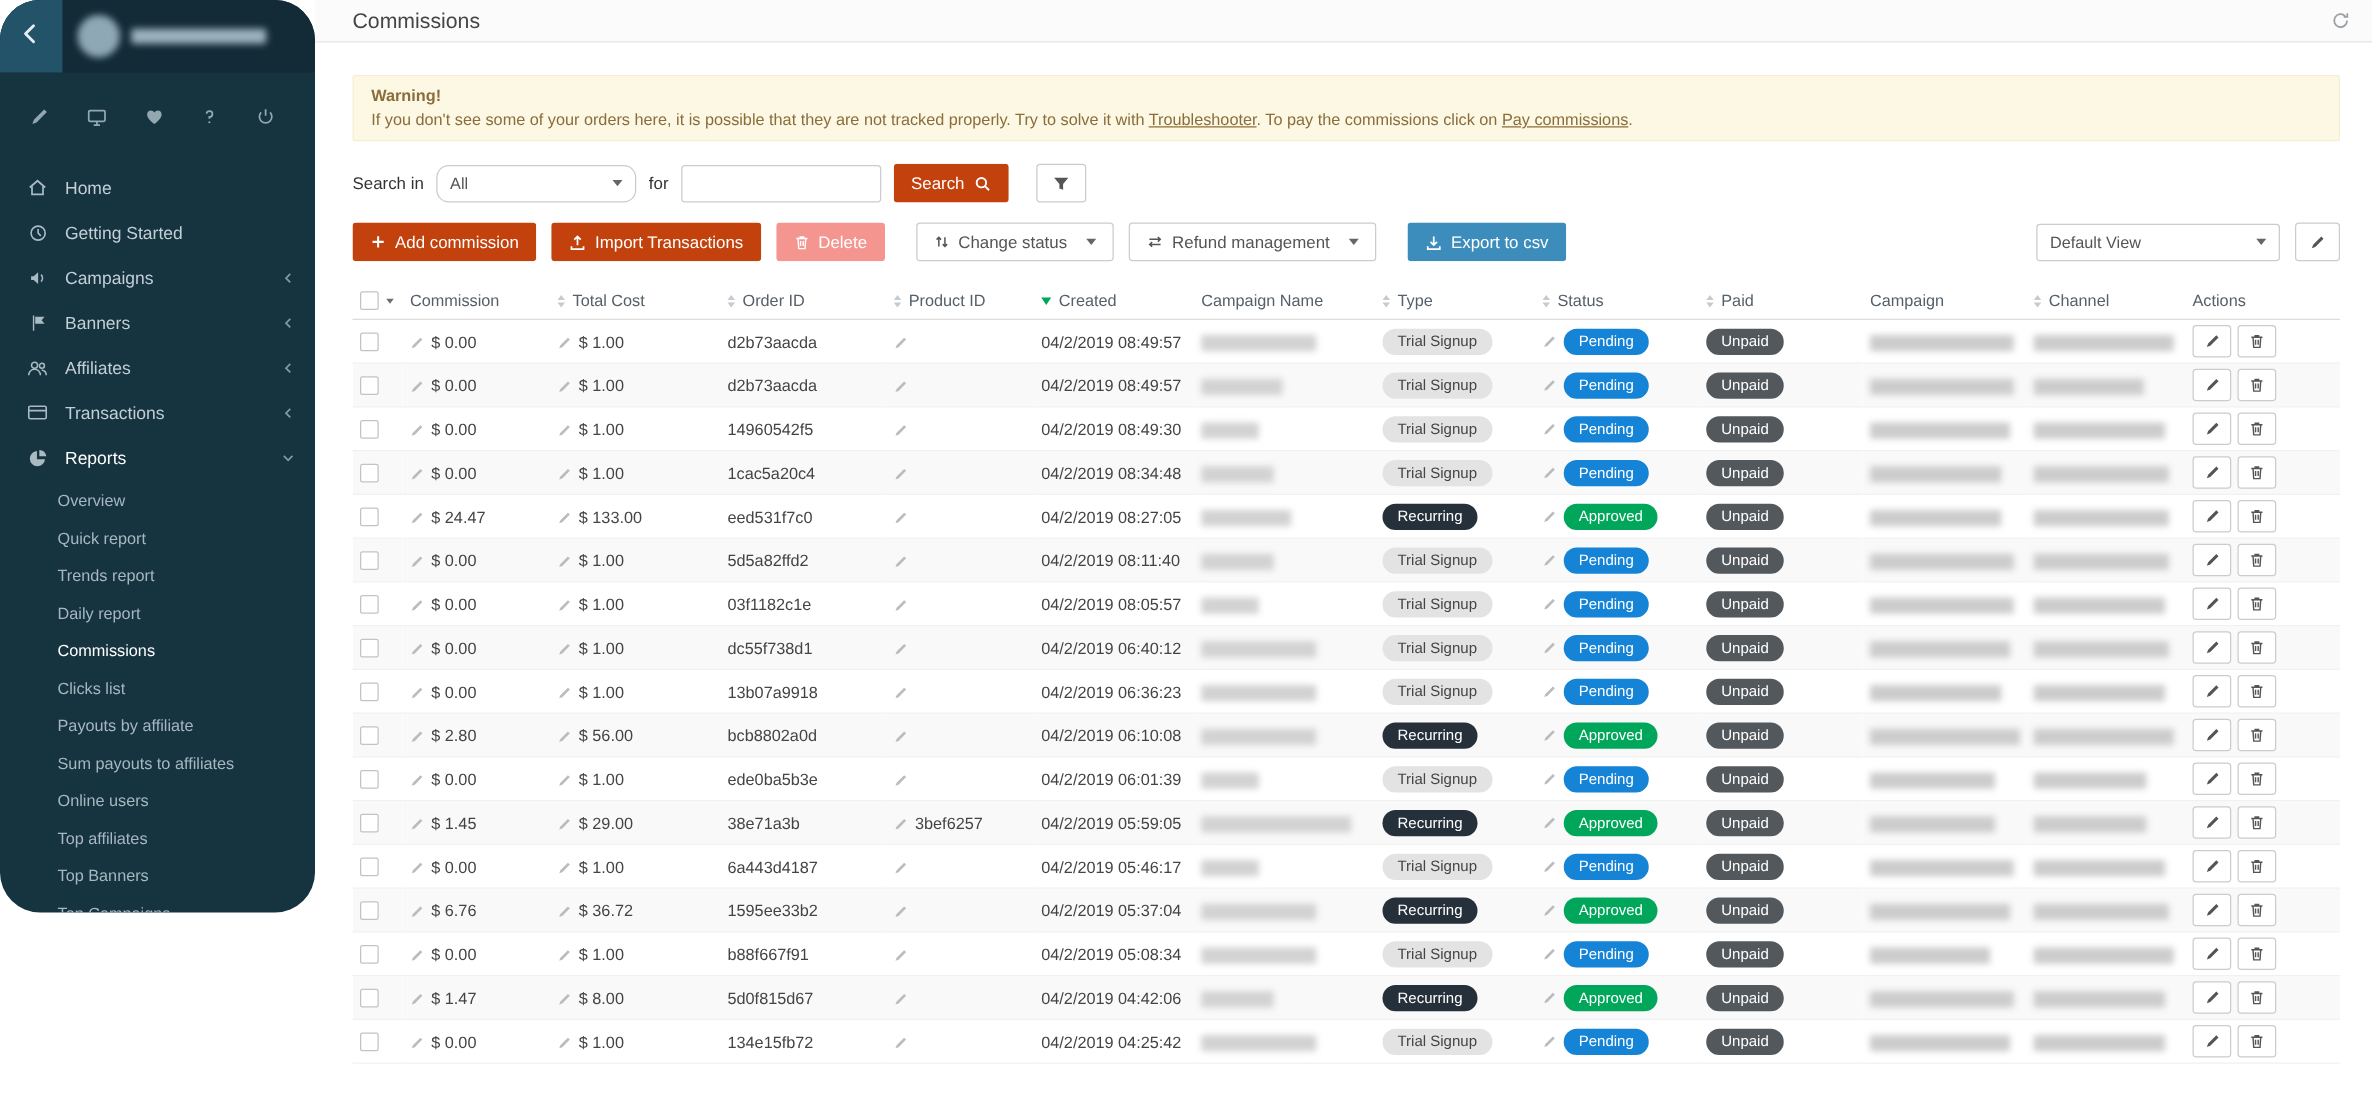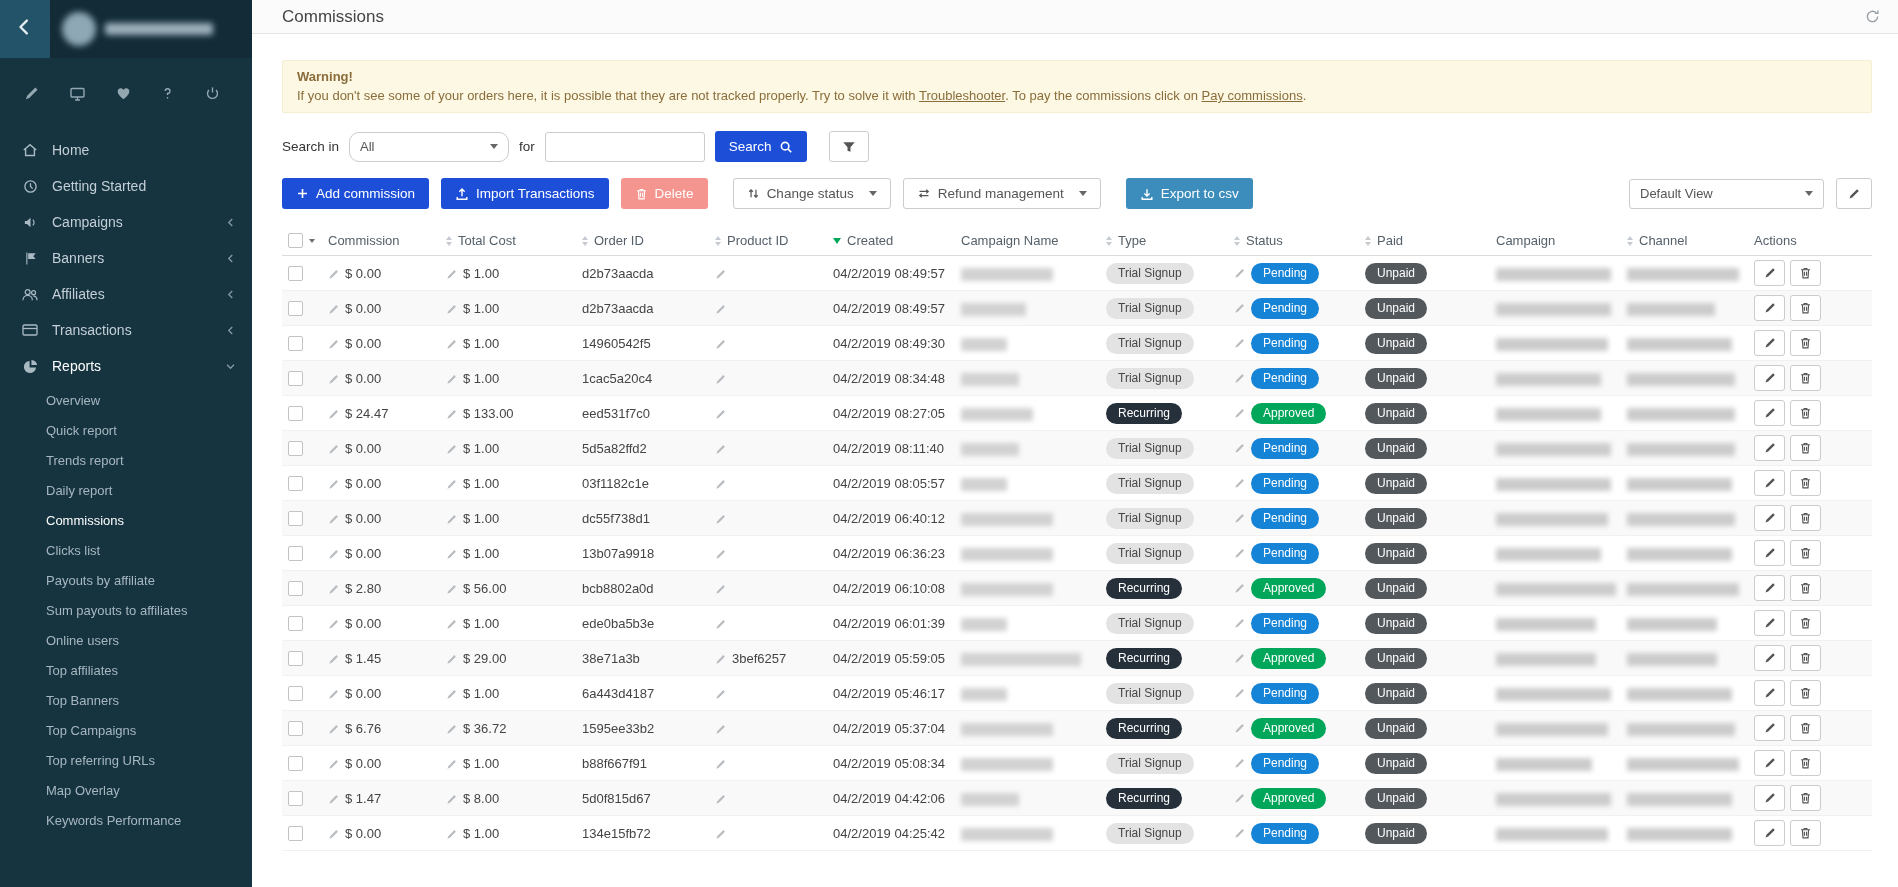--- a/index.html
+++ b/index.html
@@ -5,21 +5,21 @@
   * { box-sizing: border-box; }
   html,body { margin:0; padding:0; }
   body {
     width:1898px; height:887px; overflow:hidden;
     font-family:"Liberation Sans", sans-serif;
     background:#fff; color:#444;
   }
   .app { display:flex; width:1898px; height:887px; }
 
   
-  .sidebar { width:252px; min-width:252px; height:887px; background:#163340; overflow:hidden; }
+  .sidebar { width:252px; min-width:252px; height:730px; background:#163340; overflow:hidden;border-radius:32px; }
   .sb-header { display:flex; height:58px; background:#122b37; }
   .sb-back { width:50px; background:#235368; display:flex; align-items:center; justify-content:center; color:#e3edf2; cursor:pointer; }
   .sb-logo { flex:1; display:flex; align-items:center; gap:9px; padding-left:12px; }
   .logo-circle { width:34px; height:34px; border-radius:50%; background:#8fa8b5; filter:blur(3px); }
   .logo-text { width:108px; height:12px; border-radius:2px; background:#9db2bd; filter:blur(3px); }
   .sb-icons { display:flex; justify-content:space-between; padding:28px 32px 0 24px; color:#93a7b1; }
   .sb-icons .icon { display:flex; cursor:pointer; }
   .sb-nav { margin-top:30px; }
   .nav-item { display:flex; align-items:center; height:36px; padding:0 16px 0 20px; font-size:14px; color:#c3cfd6; cursor:pointer; }
   .nav-item.active { color:#ffffff; }
@@ -48,21 +48,21 @@
   
   .search-row { display:flex; align-items:center; margin-top:18px; font-size:13.5px; color:#333; }
   .search-row > * { margin-right:10px; }
   .select { height:30px; border:1px solid #ccc; border-radius:3px; background:#fff; display:flex; align-items:center; padding:0 10px; color:#555; cursor:pointer; font-size:13px; }
   .select .sel-label { flex:1; }
   .caret { width:0; height:0; border-left:4px solid transparent; border-right:4px solid transparent; border-top:5px solid #666; margin-left:8px; }
   .search-select { width:160px;border-radius:10px; }
   .search-input { width:160px; height:30px; border:1px solid #ccc; border-radius:3px; padding:0 8px; font-size:13px; outline:none; color:#444; }
   .btn { height:31px; border-radius:3px; border:1px solid transparent; display:inline-flex; align-items:center; gap:7px; padding:0 13px; font-size:13.5px; cursor:pointer; white-space:nowrap; }
   .btn .icon { display:flex; }
-  .btn-green { background:#1d4ed8; color:#fff; }
+  .btn-green { background:#c2410c; color:#fff; }
   .btn-blue { background:#3c8dbc; color:#fff; }
   .btn-red { background:#f4968f; color:#fff; }
   .btn-outline { background:#fff; border:1px solid #ccc; color:#555; }
   .filter-btn { width:40px; justify-content:center; margin-left:12px; }
 
   
   .toolbar { display:flex; align-items:center; margin-top:16px; width:1590px; }
   .toolbar > * { margin-right:12px; }
   .gap-before { margin-left:13px; }
   .view-select { width:195px; }

